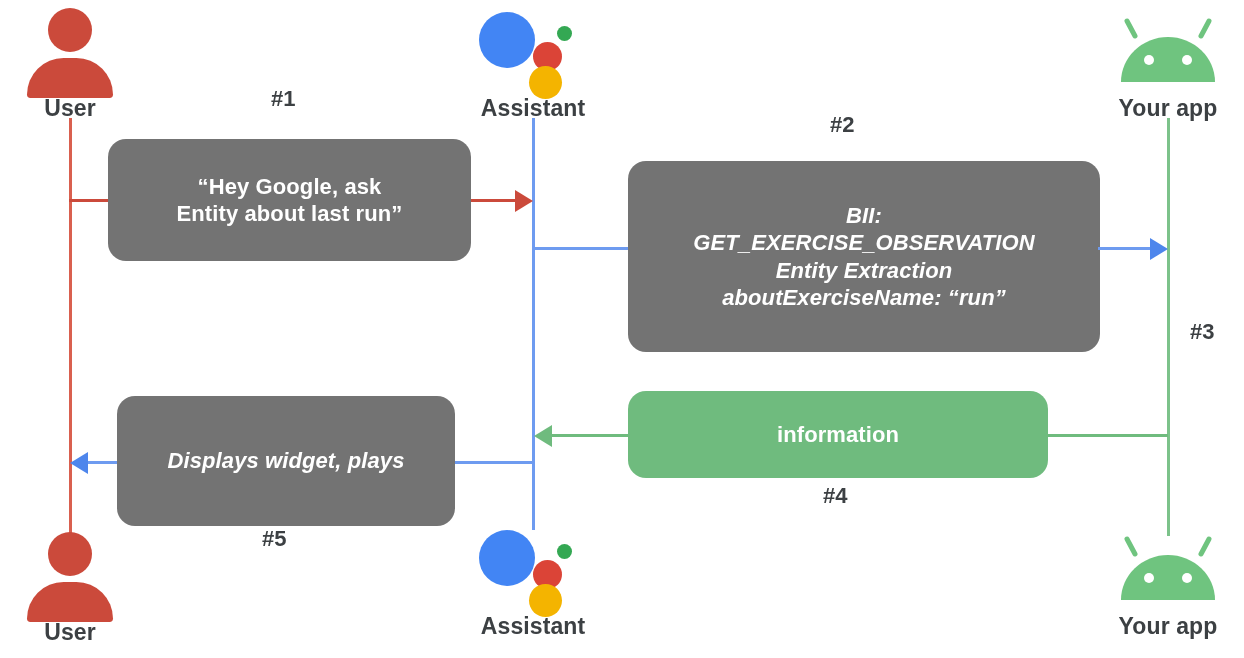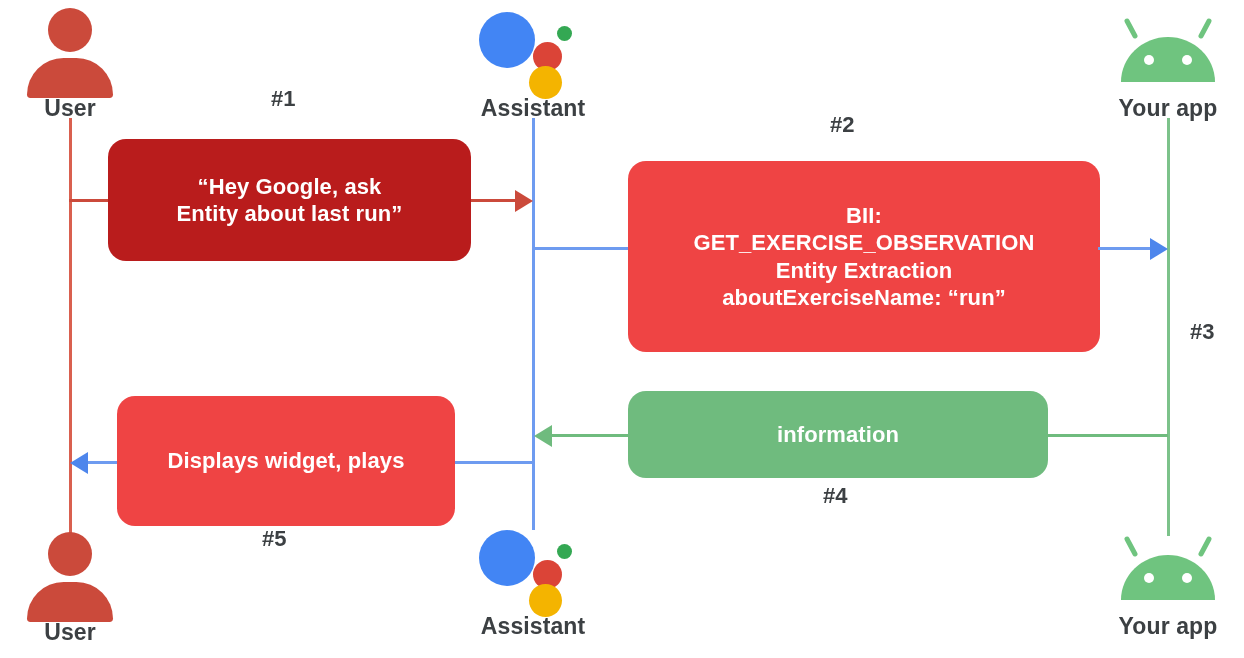--- a/index.html
+++ b/index.html
@@ -98,22 +98,22 @@
     line-height: 1.24;
     text-align: center;
     display: flex;
     align-items: center;
     justify-content: center;
     padding: 6px 14px;
     letter-spacing: 0.1px;
   }
   .msgbox .lines { width: 100%; }
   .msgbox .lines div { white-space: nowrap; }
-  .box-red   { background: #b91c1c; }
-  .box-blue  { background: #ef4444; }
+  .box-red   { background: #737373; }
+  .box-blue  { background: #737373; font-style: italic; }
   .box-green { background: #6FBB7E; }
 
   
   .hline { position: absolute; height: 3px; }
   .c-red   { background: #CB4A3B; }
   .c-blue  { background: #6E9BF0; }
   .c-green { background: #6FBB7E; }
 
   .arrow {
     position: absolute;

